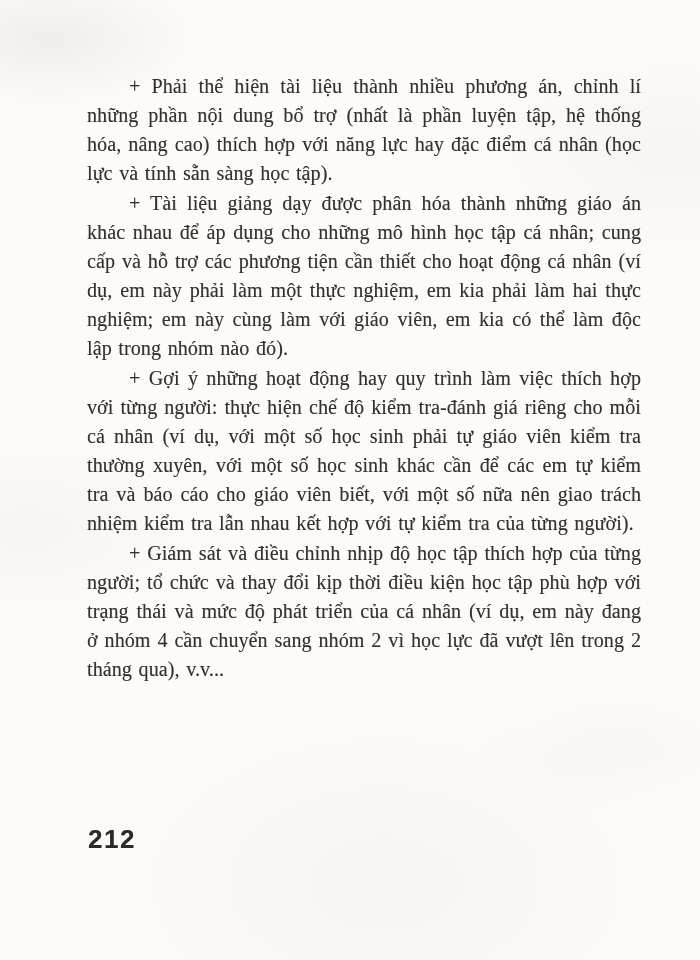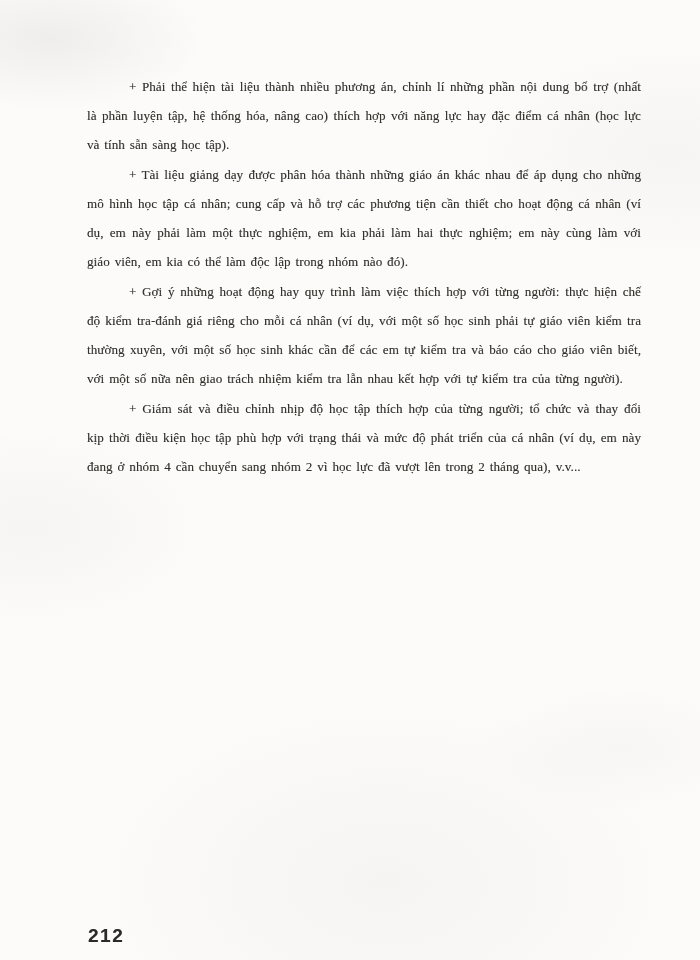--- a/index.html
+++ b/index.html
@@ -27,38 +27,38 @@
       radial-gradient(300px 160px at 96% 16%, rgba(125,123,118,0.05), transparent 70%),
       radial-gradient(260px 140px at 4% 55%,  rgba(125,123,118,0.05), transparent 70%),
       radial-gradient(420px 260px at 55% 92%, rgba(120,118,112,0.05), transparent 72%),
       radial-gradient(200px 90px  at 88% 78%, rgba(125,123,118,0.04), transparent 70%);
   }
   .text-block {
     position: absolute;
     left: 87px;
     top: 72px;
     width: 554px;
-    font-size: 13px;
+    font-size: 20px;
     line-height: 29px;
     color: #34312d;
     text-align: justify;
     letter-spacing: 0.1px;
     word-spacing: 1.5px;
     text-shadow: 0.3px 0.3px 0.6px rgba(52,49,45,0.38);
   }
   .text-block p {
     margin: 0 0 1px 0;
     text-indent: 42px;
   }
   .page-num {
     position: absolute;
     left: 88px;
-    top: 925px;
+    top: 824px;
     font-family: "Liberation Sans", "DejaVu Sans", sans-serif;
-    font-size: 19px;
+    font-size: 26px;
     font-weight: bold;
     letter-spacing: 1.5px;
     color: #2b2a28;
     text-shadow: 0.2px 0.2px 0.5px rgba(40,40,40,0.35);
   }
 </style>
 </head>
 <body>
 
 <div class="page">

